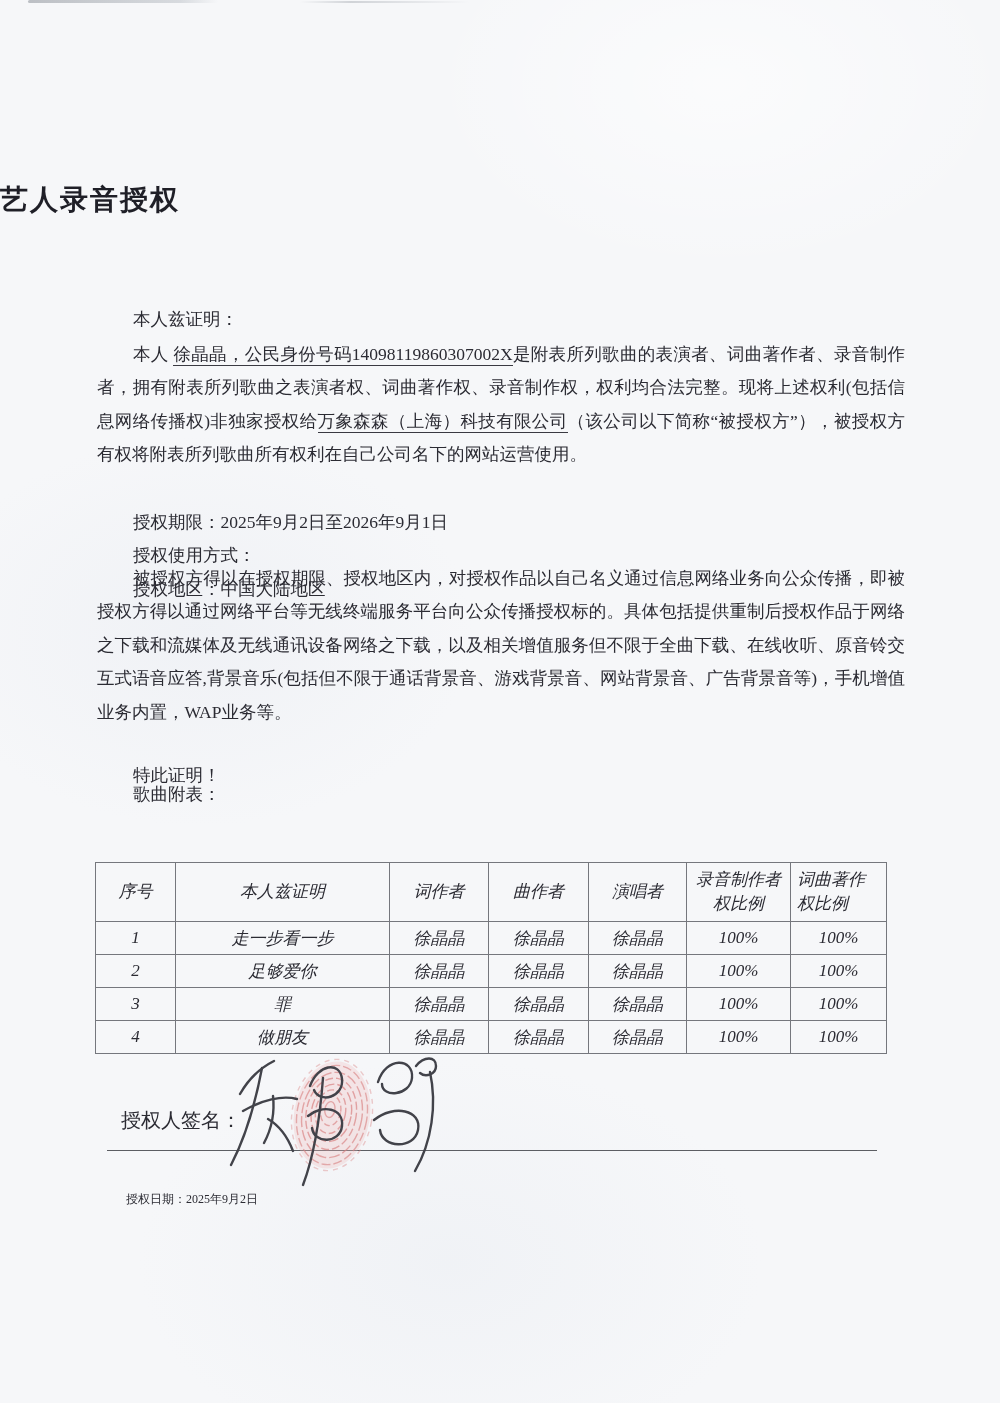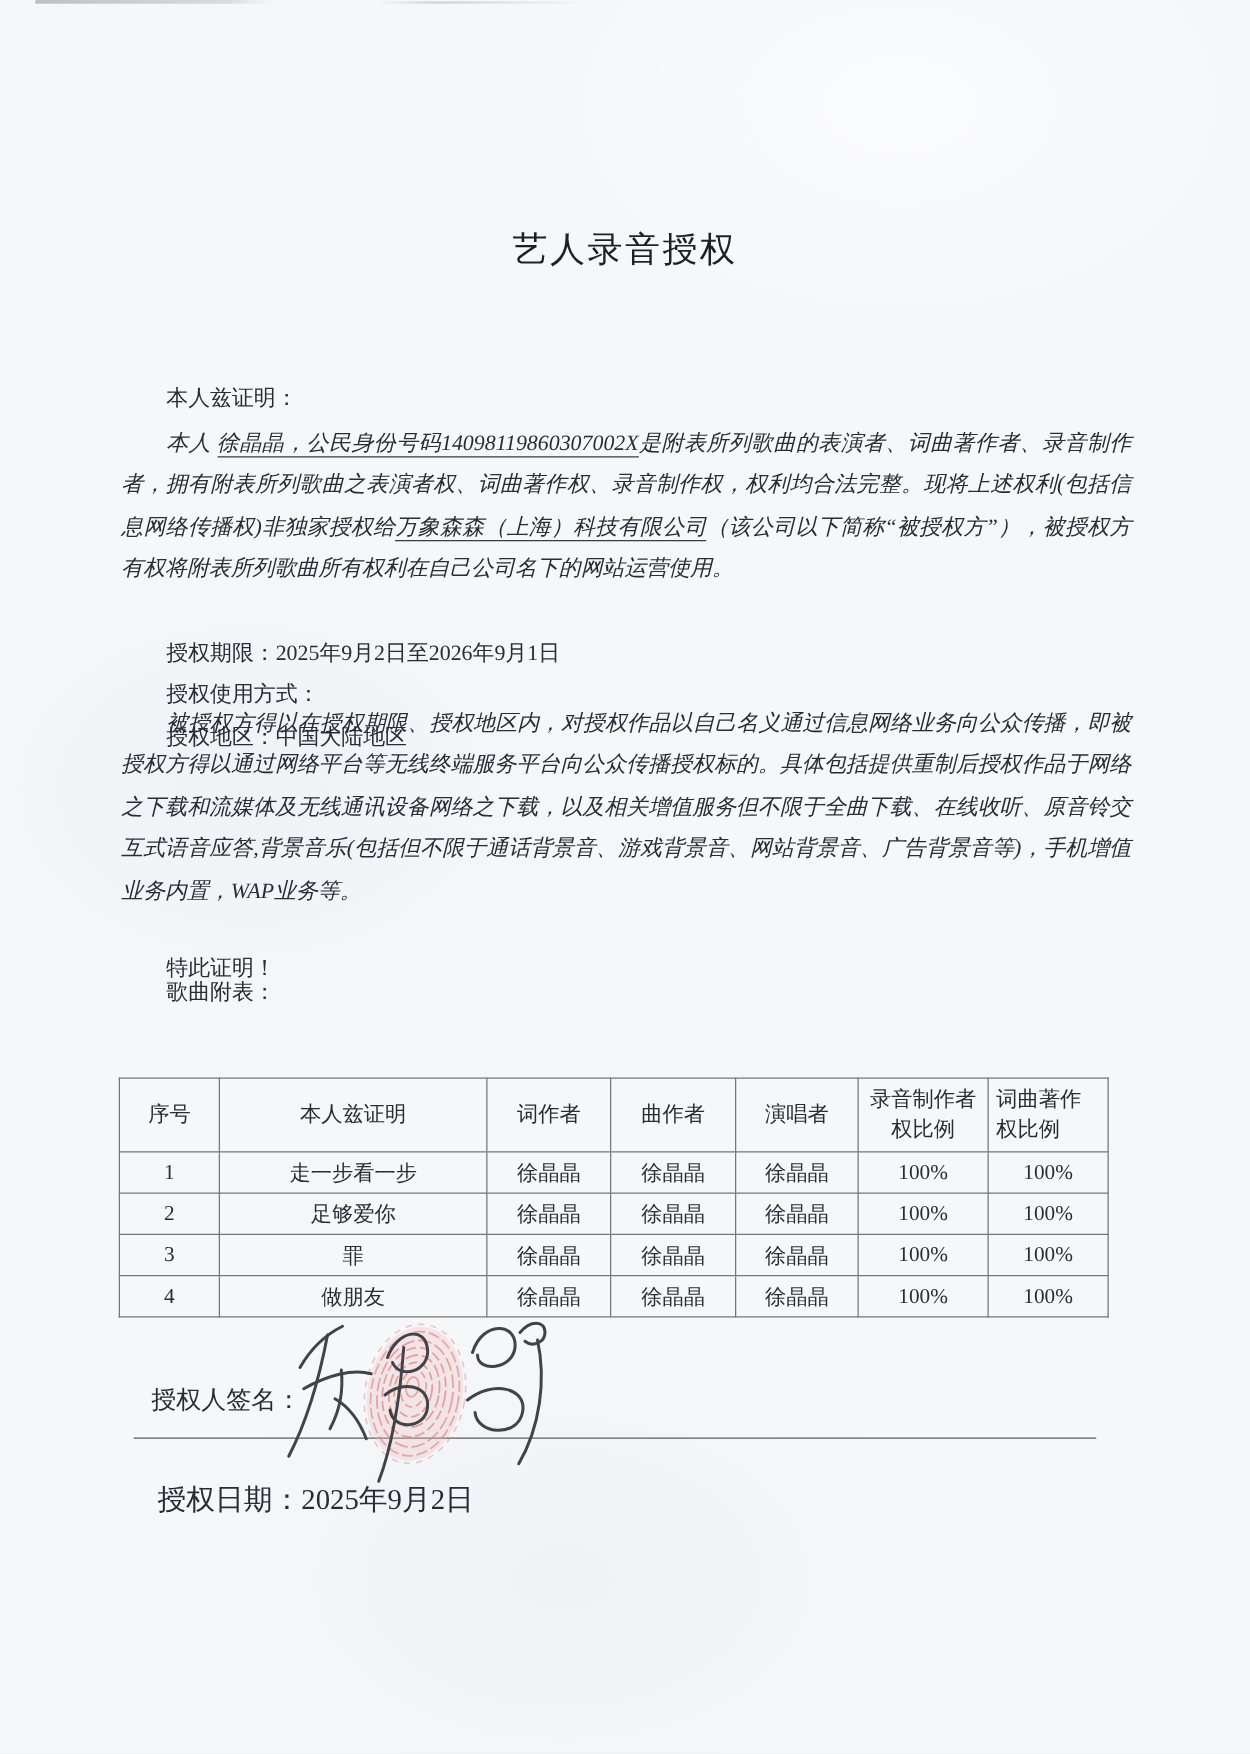--- a/index.html
+++ b/index.html
@@ -15,40 +15,39 @@
     overflow:hidden;
     font-family:"Liberation Serif","DejaVu Serif",serif;
     color:#2b2b33;
   }
   
   .scan-edge-a{position:absolute;top:0;left:28px;width:190px;height:3px;background:linear-gradient(90deg,#a9adb3,#cdd1d6 80%,rgba(205,209,214,0));border-radius:2px;opacity:.75;}
   .scan-edge-b{position:absolute;top:1px;left:300px;width:170px;height:2px;background:linear-gradient(90deg,rgba(183,187,193,0),#b7bbc1 30%,rgba(183,187,193,0));opacity:.6;}
 
   .doc-title{
     position:absolute;top:181px;left:0;width:100%;
-    text-align:center;font-size:28px;font-weight:400;letter-spacing:2px;color:#1f1f27;
+    font-size:28px;font-weight:700;letter-spacing:2px;color:#1f1f27;
   }
   .line-single{position:absolute;font-size:17.5px;line-height:33.4px;white-space:nowrap;font-family:Liberation Mono, monospace;}
   .para{
     position:absolute;left:97px;width:808px;
     font-size:17.5px;line-height:33.4px;
     text-align:justify;text-justify:inter-character;
     text-indent:36px;
-    font-style:italic;
   }
   .para span{text-indent:0;}
   .u{border-bottom:1px solid #3a3a42;padding-bottom:1px;}
 
   .terms{position:absolute;left:133px;top:462px;font-size:17.5px;line-height:33.4px;margin-top:44px;}
   .terms div{white-space:nowrap;}
 
   .song-table{
     position:absolute;left:95px;top:862px;width:791px;
     border-collapse:collapse;table-layout:fixed;
-    font-size:17px;color:#2b2b33;
+    font-size:17px;color:#2b2b33;font-style:italic;
   }
   .song-table th,.song-table td{
     border:1px solid #75777d;
     text-align:center;vertical-align:middle;
     font-weight:400;padding:0 6px;
     overflow:hidden;
   }
   .song-table th{height:58px;line-height:24px;}
   .song-table td{height:32px;}
   .song-table col.c1{width:80px;}
@@ -56,21 +55,21 @@
   .song-table col.c3{width:99px;}
   .song-table col.c4{width:100px;}
   .song-table col.c5{width:98px;}
   .song-table col.c6{width:104px;}
   .song-table col.c7{width:96px;}
   .song-table th.alr{text-align:left;padding-right:10px;}
 
   .sig-label{position:absolute;left:121px;top:1104px;font-size:20px;line-height:33.4px;}
   .sig-line{position:absolute;left:107px;top:1150px;width:770px;border-top:1px solid #5c5e63;z-index:1;}
   .sig-art{position:absolute;left:210px;top:1038px;width:250px;height:155px;z-index:2;}
-  .date-line{position:absolute;left:126px;top:1183px;font-size:23px;line-height:33.4px;}
+  .date-line{position:absolute;left:126px;top:1183px;font-size:12px;line-height:33.4px;}
 </style>
 </head>
 <body>
 
 <div class="page">
 
   <div class="scan-edge-a"></div>
   <div class="scan-edge-b"></div>
 
   <div class="doc-title">艺人录音授权</div>

